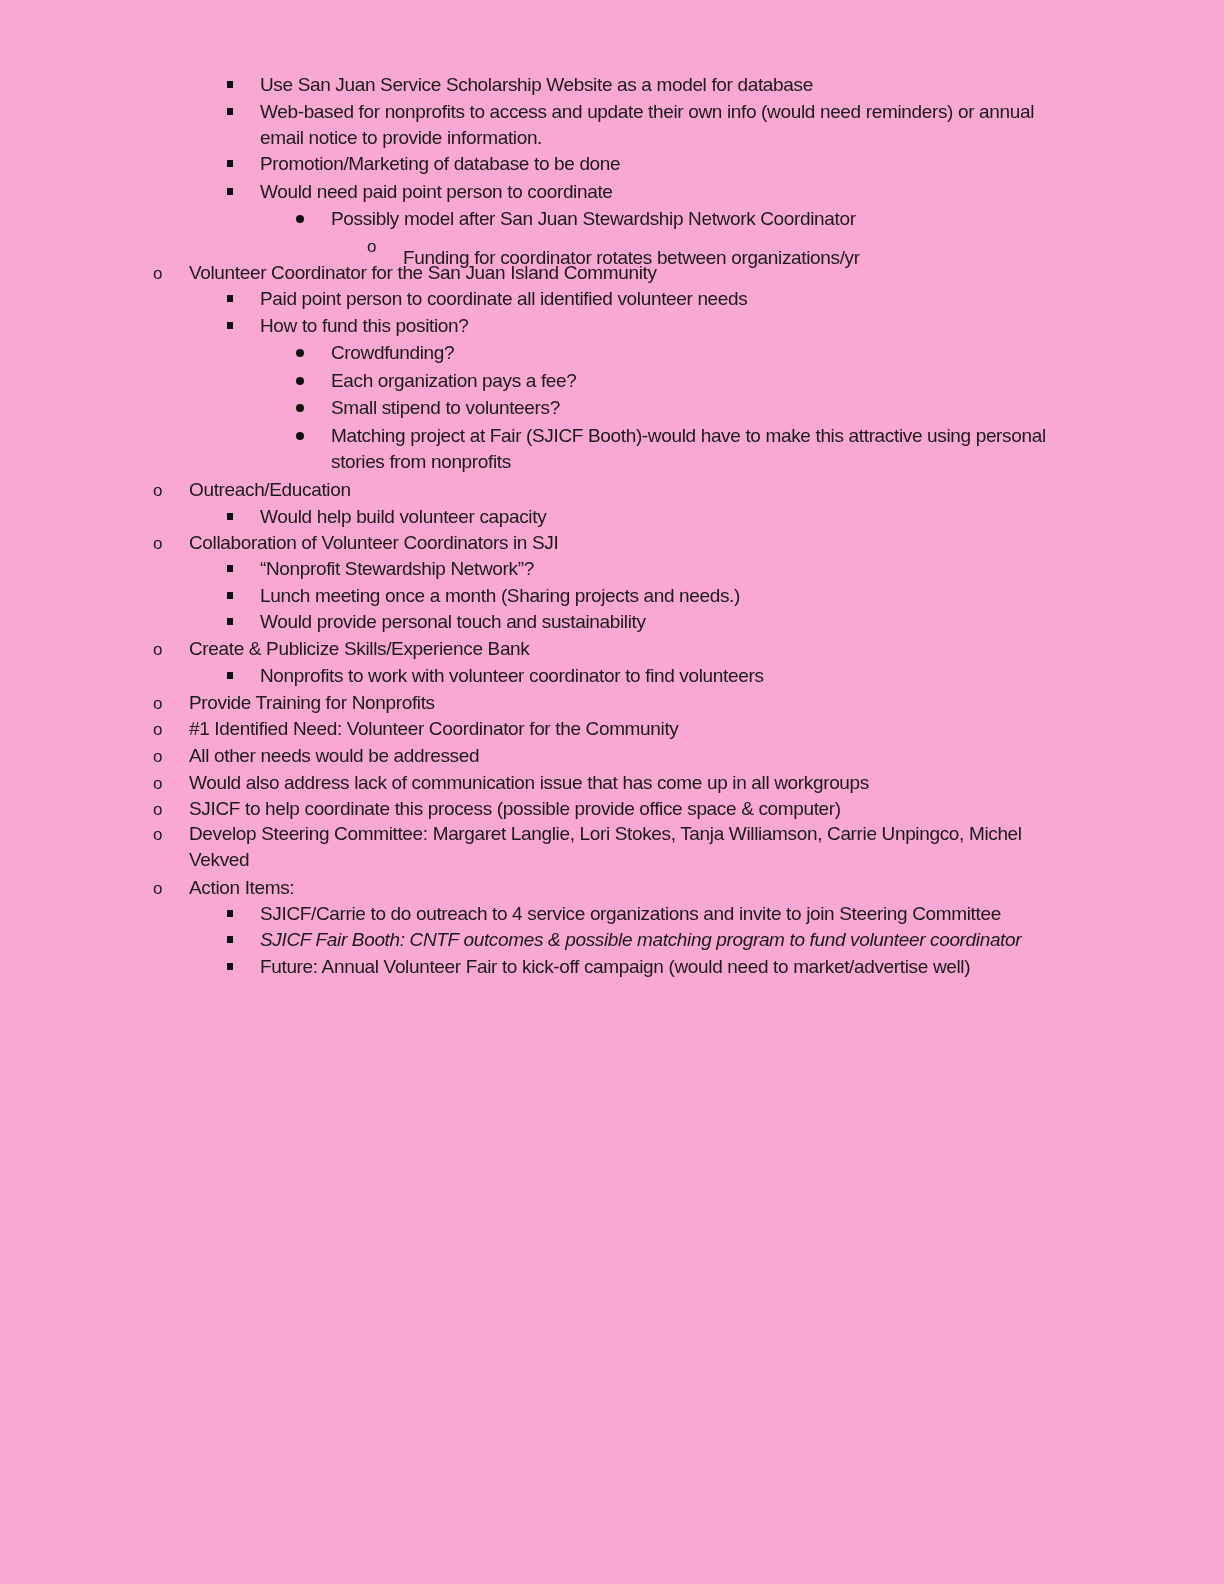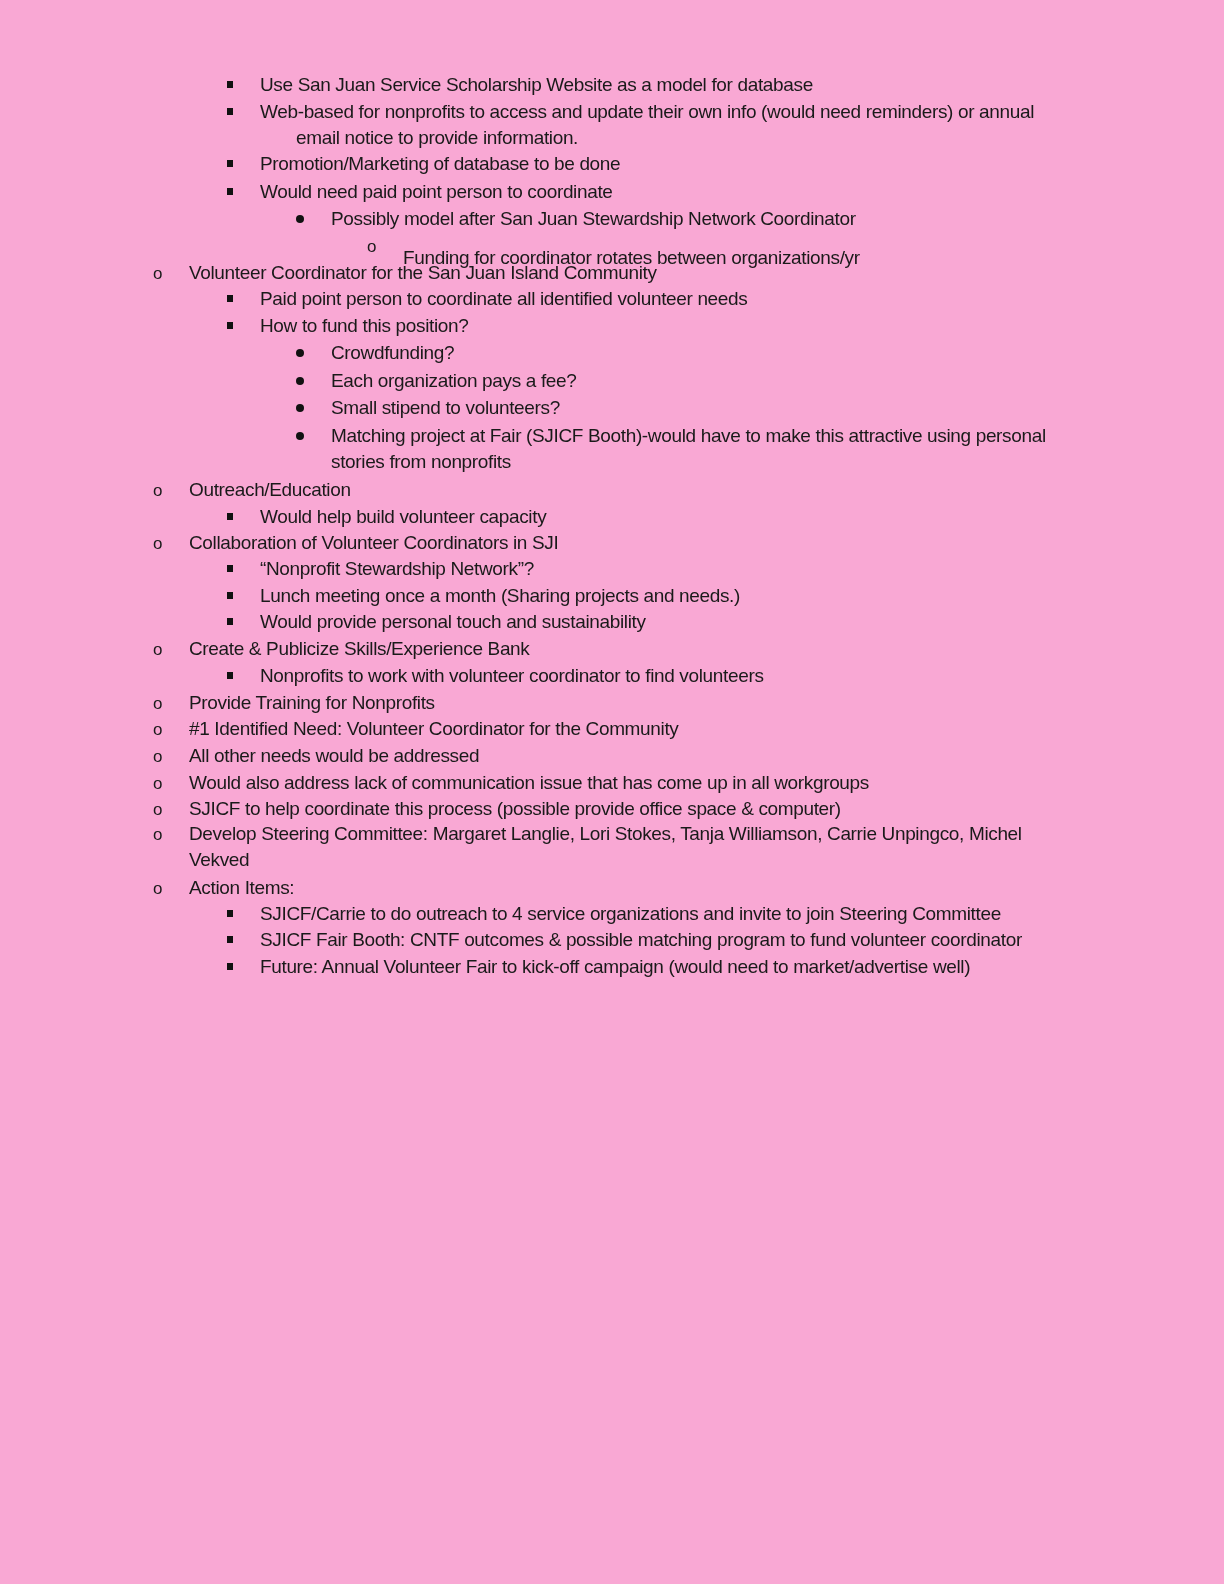--- a/index.html
+++ b/index.html
@@ -18,21 +18,21 @@
   .l4-m { left: 367px; } .l4-t { left: 403px; }
 </style>
 </head>
 <body>
 
 <div class="page" id="page">
     <span class="marker l2-m m-sq" style="top: 81px; left: 227px;"></span>
     <span class="line l2-t" style="top: 72px;">Use San Juan Service Scholarship Website as a model for database</span>
     <span class="marker l2-m m-sq" style="top: 108px; left: 227px;"></span>
     <span class="line l2-t" style="top: 99px;">Web-based for nonprofits to access and update their own info (would need reminders) or annual</span>
-    <span class="line l2-t" style="top: 125px; margin-left: 36px;">email notice to provide information.</span>
+    <span class="line l2-t" style="top: 125px;">email notice to provide information.</span>
     <span class="marker l2-m m-sq" style="top: 160px; left: 227px;"></span>
     <span class="line l2-t" style="top: 151px;">Promotion/Marketing of database to be done</span>
     <span class="marker l2-m m-sq" style="top: 188px; left: 227px;"></span>
     <span class="line l2-t" style="top: 179px;">Would need paid point person to coordinate</span>
     <span class="marker l3-m m-dot" style="top: 215px; left: 296px;"></span>
     <span class="line l3-t" style="top: 206px;">Possibly model after San Juan Stewardship Network Coordinator</span>
     <span class="marker l4-m m-o" style="top: 234px;">o</span>
     <span class="line l4-t" style="top: 233px; margin-top: 12px;">Funding for coordinator rotates between organizations/yr</span>
     <span class="marker l1-m m-o" style="top: 261px;">o</span>
     <span class="line l1-t" style="top: 260px;">Volunteer Coordinator for the San Juan Island Community</span>
@@ -76,16 +76,16 @@
     <span class="marker l1-m m-o" style="top: 797px;">o</span>
     <span class="line l1-t" style="top: 796px;">SJICF to help coordinate this process (possible provide office space &amp; computer)</span>
     <span class="marker l1-m m-o" style="top: 822px;">o</span>
     <span class="line l1-t" style="top: 821px;">Develop Steering Committee: Margaret Langlie, Lori Stokes, Tanja Williamson, Carrie Unpingco, Michel</span>
     <span class="line l1-t" style="top: 847px;">Vekved</span>
     <span class="marker l1-m m-o" style="top: 876px;">o</span>
     <span class="line l1-t" style="top: 875px;">Action Items:</span>
     <span class="marker l2-m m-sq" style="top: 910px; left: 227px;"></span>
     <span class="line l2-t" style="top: 901px;">SJICF/Carrie to do outreach to 4 service organizations and invite to join Steering Committee</span>
     <span class="marker l2-m m-sq" style="top: 936px; left: 227px;"></span>
-    <span class="line l2-t" style="top: 927px;">SJICF Fair Booth: CNTF outcomes &amp; possible matching program to fund volunteer coordinator</span>
+    <span class="line l2-t" style="top: 927px; font-style: italic;">SJICF Fair Booth: CNTF outcomes &amp; possible matching program to fund volunteer coordinator</span>
     <span class="marker l2-m m-sq" style="top: 963px; left: 227px;"></span>
     <span class="line l2-t" style="top: 954px;">Future: Annual Volunteer Fair to kick-off campaign (would need to market/advertise well)</span>
   </div>
 
 </body></html>

